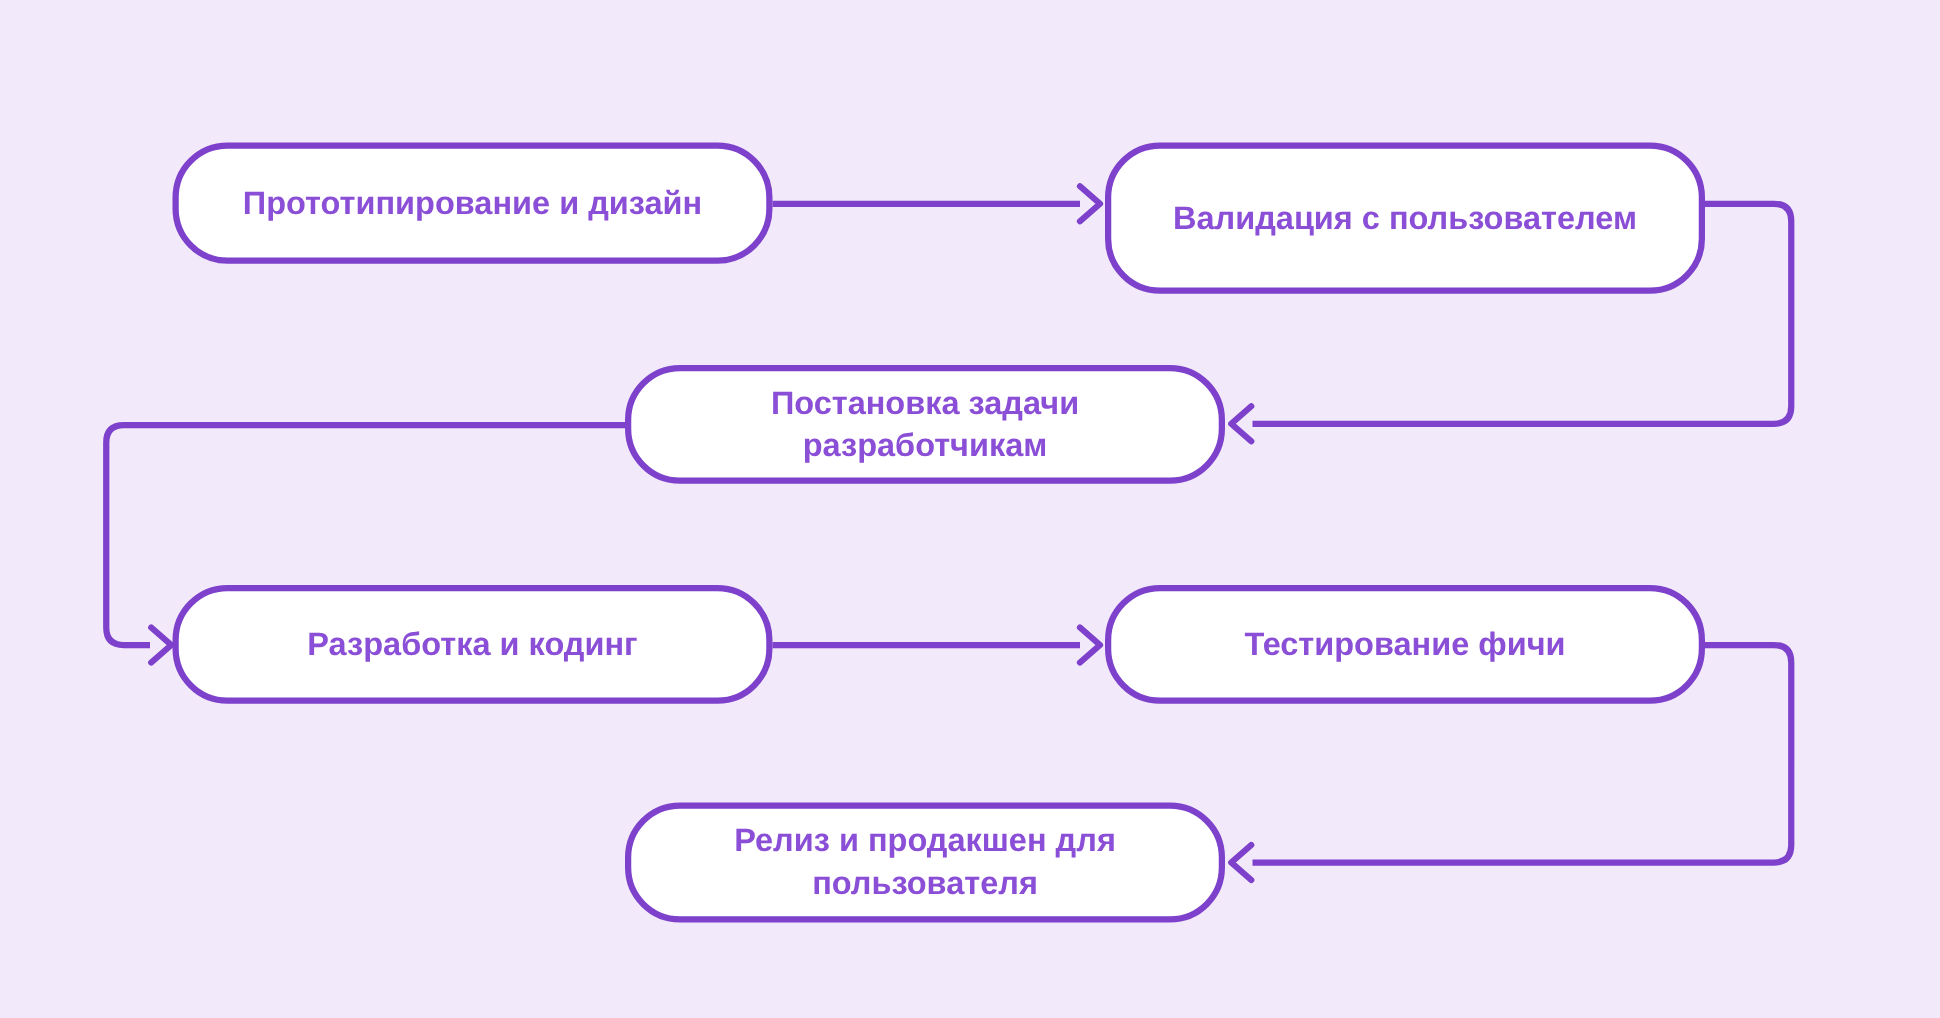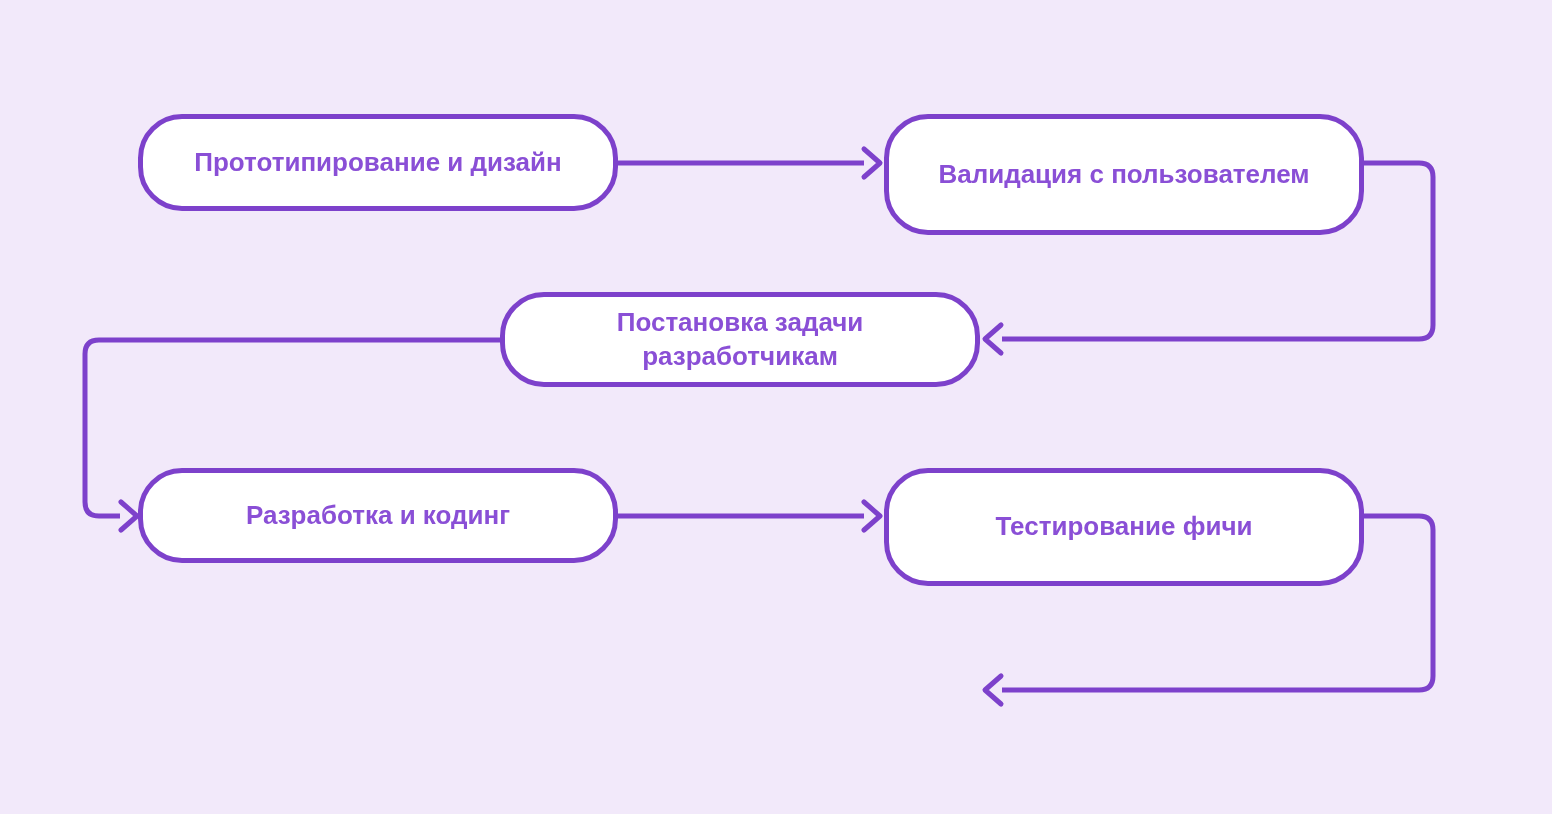--- a/index.html
+++ b/index.html
@@ -49,21 +49,21 @@
     color:var(--label);
     font-weight:bold;
     font-size:26px;
     line-height:1.3;
     display:inline-block;
   }
   .n1{left:138px;top:114px;width:480px;height:97px;}
   .n2{left:884px;top:114px;width:480px;height:121px;}
   .n3{left:500px;top:292px;width:480px;height:95px;}
   .n4{left:138px;top:468px;width:480px;height:95px;}
-  .n5{left:884px;top:468px;width:480px;height:118px;}
+  .n5{left:884px;top:468px;width:480px;height:95px;}
   .n6{left:500px;top:642px;width:480px;height:96px;}
   .n3 span{max-width:310px;}
   .n6 span{max-width:350px;}
 </style>
 </head>
 <body>
 
 <div class="canvas">
 
   <svg class="edges" viewBox="0 0 1552 814" xmlns="http://www.w3.org/2000/svg">
@@ -97,14 +97,17 @@
   </div>
 
   <div class="node n3">
     <span>Постановка задачи разработчикам</span>
   </div>
 
   <div class="node n5">
     <span>Тестирование фичи</span>
   </div>
 
+  <div class="node n6">
+    <span>Релиз и продакшен для пользователя</span>
+  </div>
 
 </div>
 
 </body></html>

